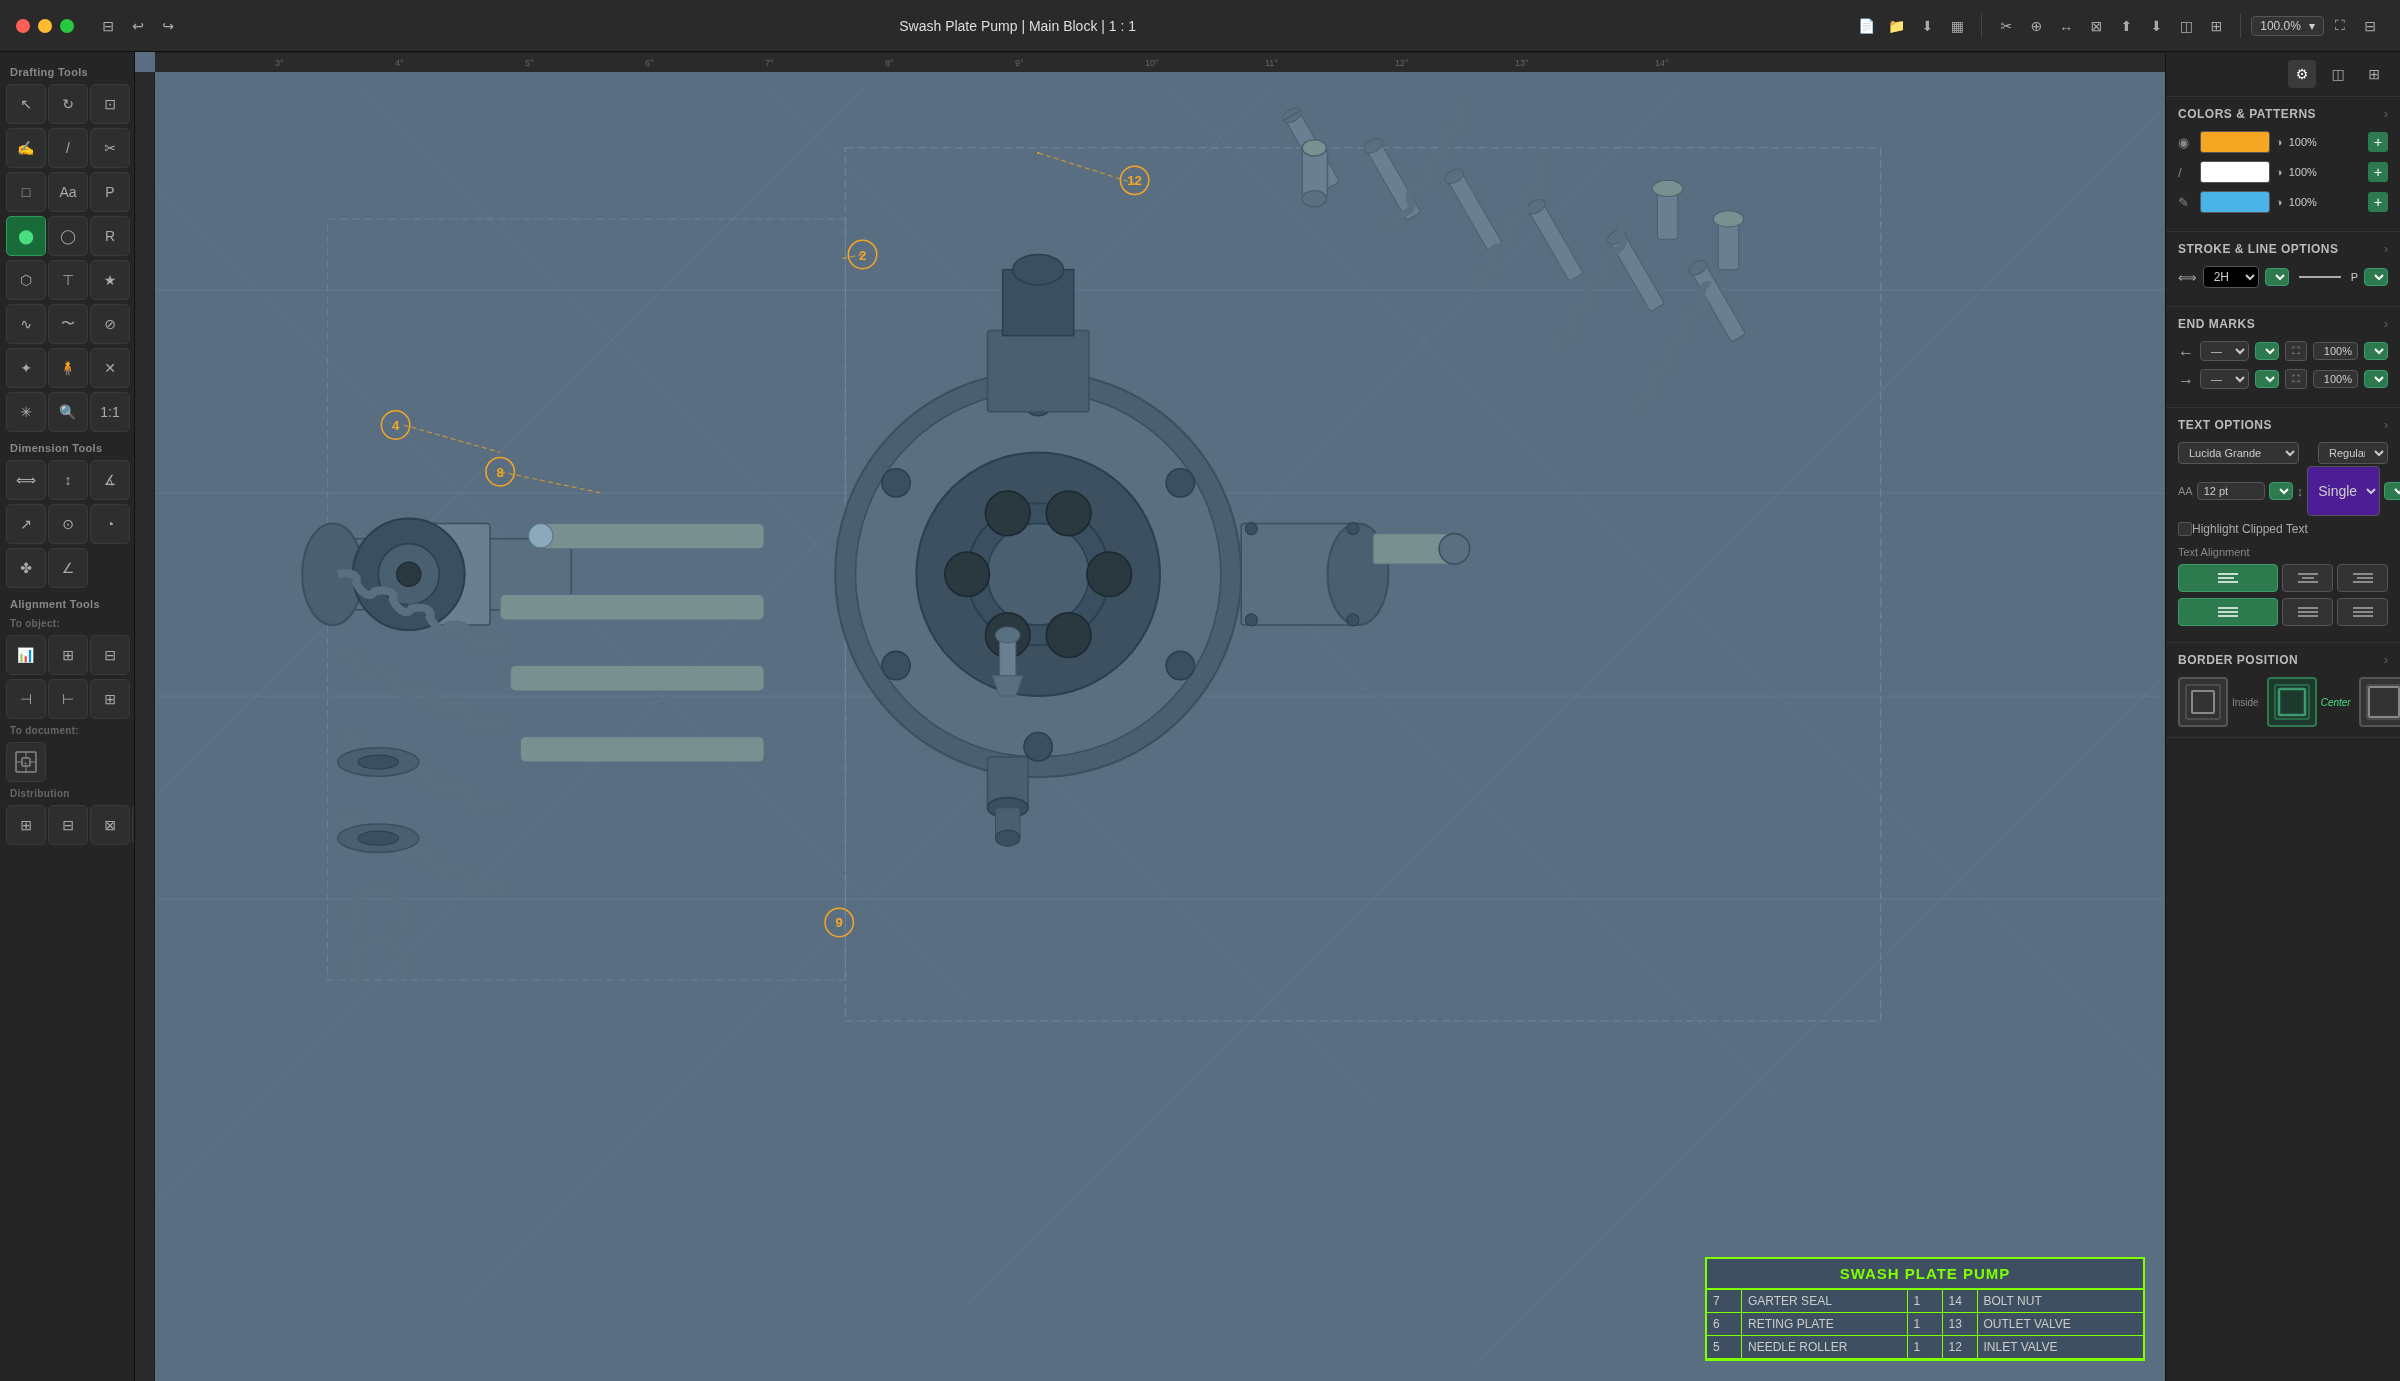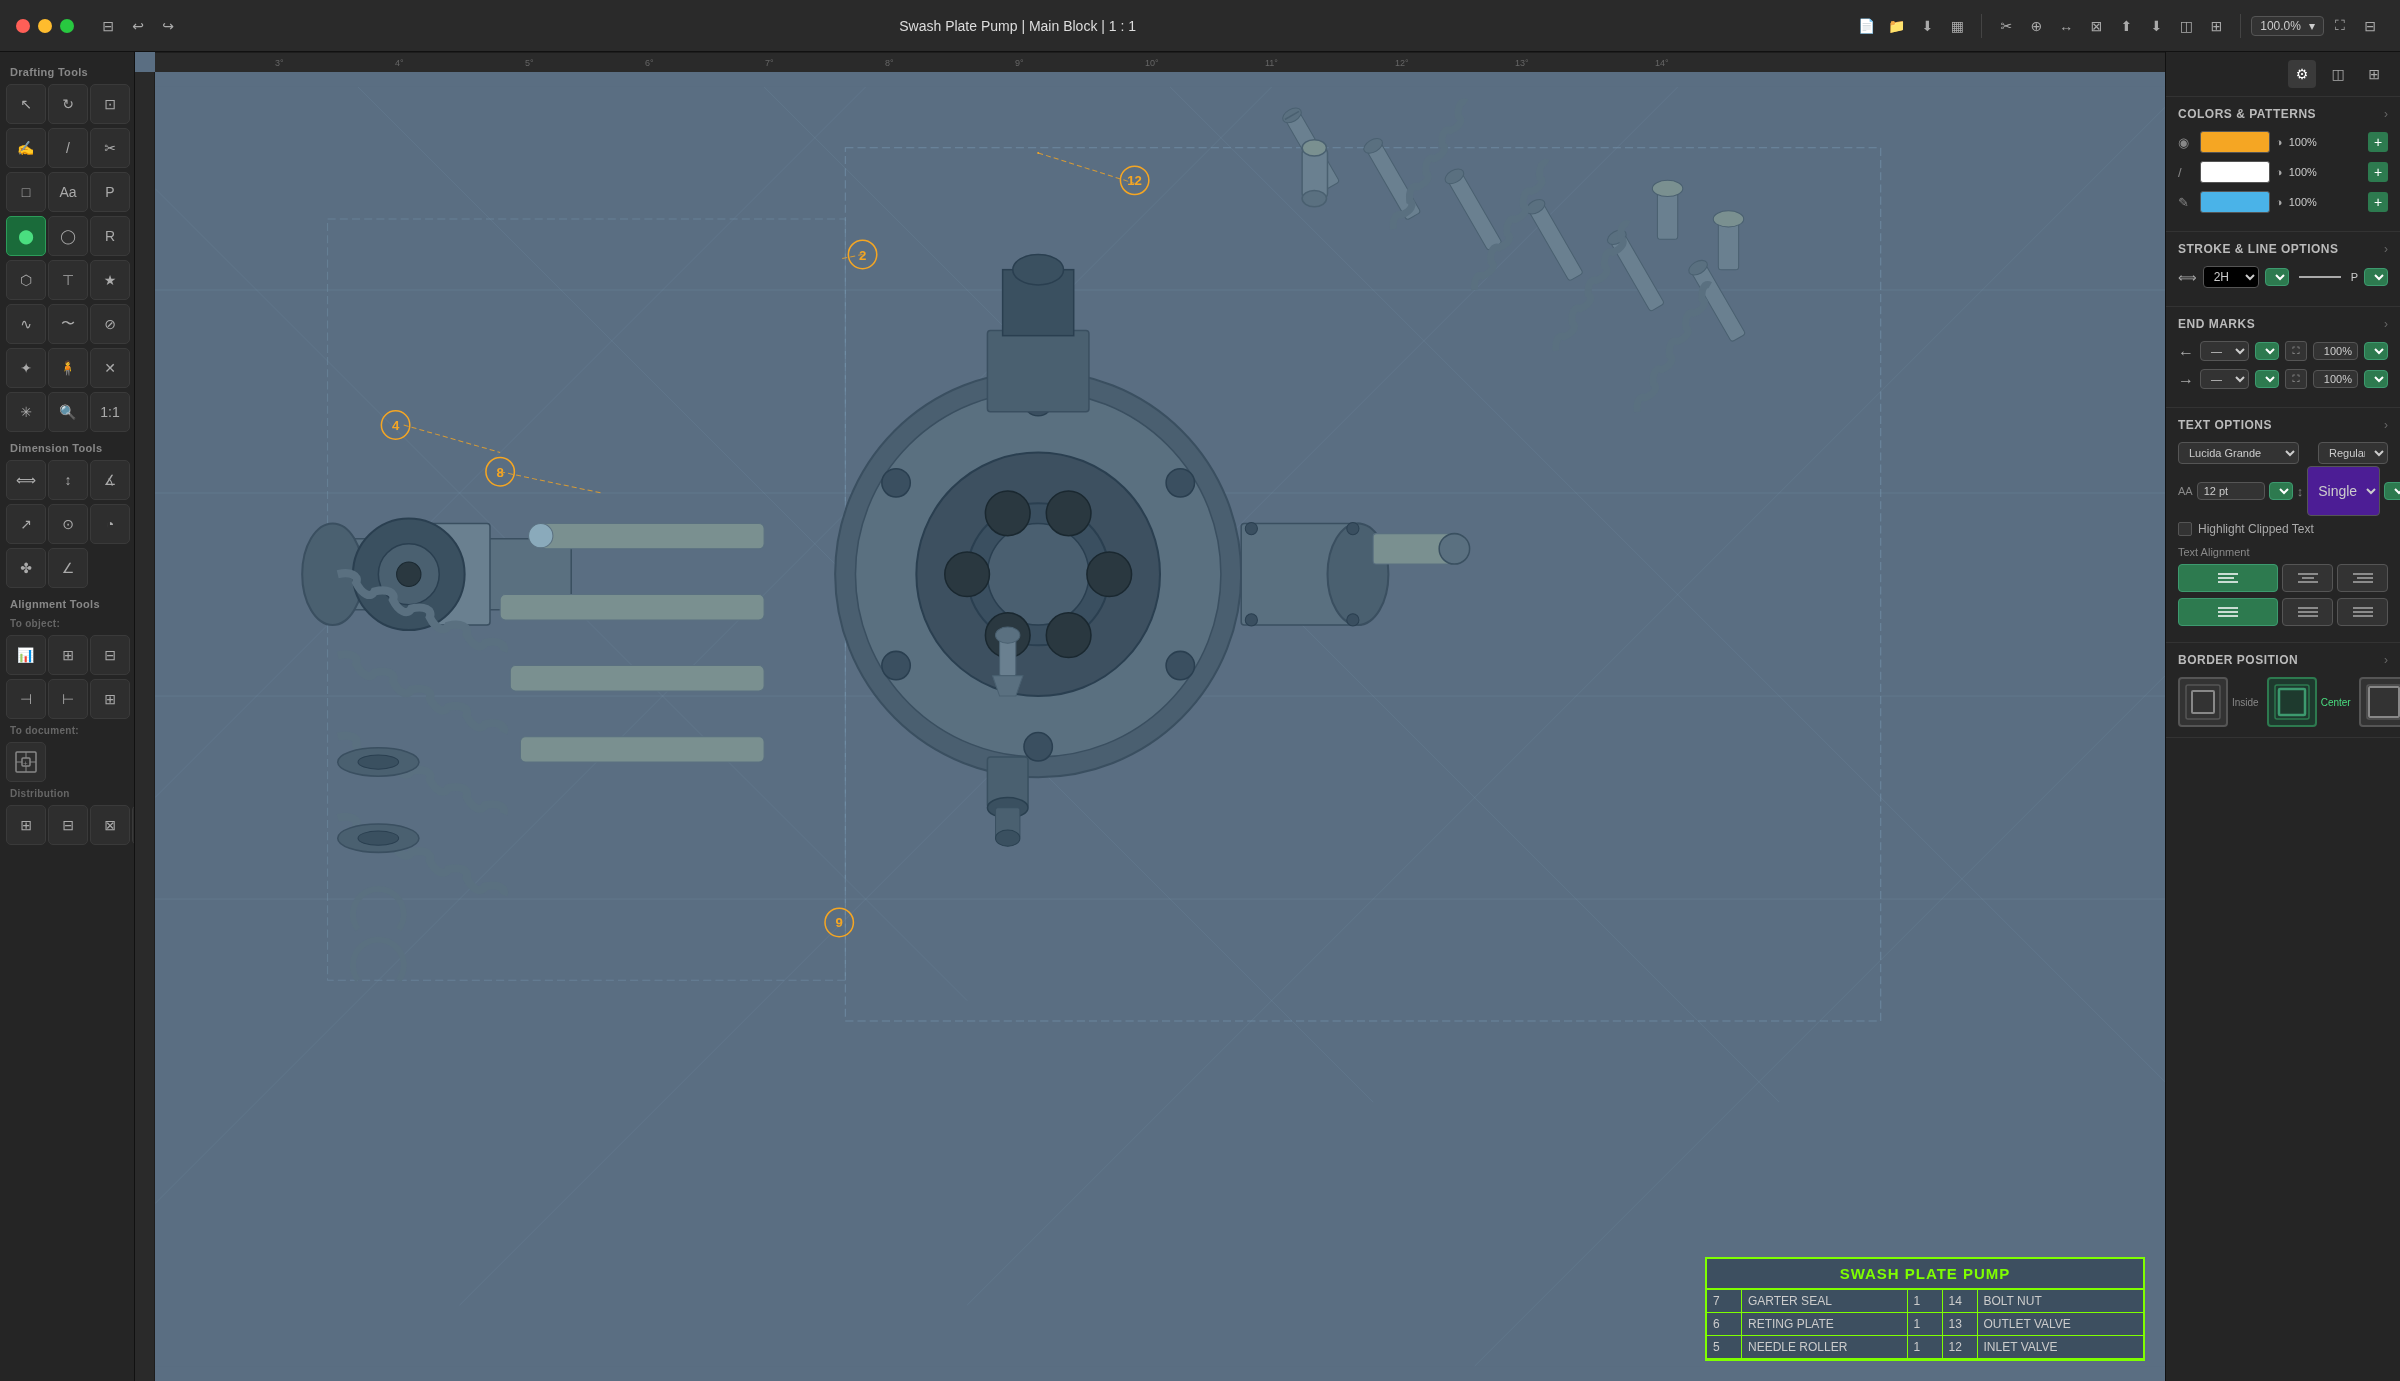--- a/index.html
+++ b/index.html
@@ -234,21 +234,21 @@
     .size-input {
       background: #333; border: 1px solid #555; border-radius: 4px;
       color: #ccc; font-size: 11px; padding: 2px 6px; width: 68px;
     }
     .line-spacing-icon { color: #888; font-size: 13px; }
     .spacing-select {
       background: #4c1d95; border: 1px solid #555; border-radius: 4px;
       color: #ccc; font-size: 14px; padding: 15px 6px; flex: 1;
     }
     .checkbox-row {
-      display: flex; align-items: center; gap: 6px; margin-bottom: 10px;
+      display: flex; align-items: center; gap: 0; margin-bottom: 10px;
     }
     .checkbox-box {
       width: 14px; height: 14px; border: 1px solid #555; background: #333; border-radius: 2px;
     }
     .checkbox-label { font-size: 12px; color: #aaa; }
 
     .align-label { font-size: 11px; color: #888; margin-bottom: 6px; }
     .align-row {
       display: flex; gap: 4px; margin-bottom: 6px;
     }
@@ -890,21 +890,21 @@
           <span class="border-pos-label">Inside</span>
         </div>
 
         <div class="border-pos-item">
           <div class="border-pos-icon active">
             <svg width="38" height="38" viewBox="0 0 38 38">
               <rect x="2" y="2" width="34" height="34" fill="none" stroke="#2d7a4f" stroke-width="1.5" rx="2"></rect>
               <rect x="6" y="6" width="26" height="26" fill="none" stroke="#3d9a6f" stroke-width="2.5" rx="1"></rect>
             </svg>
           </div>
-          <span class="border-pos-label" style="color:#4ade80;">Center</span>
+          <span class="border-pos-label" style="color:#4ade80;font-style:italic;">Center</span>
         </div>
 
         <div class="border-pos-item">
           <div class="border-pos-icon">
             <svg width="38" height="38" viewBox="0 0 38 38">
               <rect x="2" y="2" width="34" height="34" fill="none" stroke="#555" stroke-width="1.5" rx="2"></rect>
               <rect x="4" y="4" width="30" height="30" fill="none" stroke="#888" stroke-width="2" rx="1"></rect>
             </svg>
           </div>
           <span class="border-pos-label">Outside</span>

